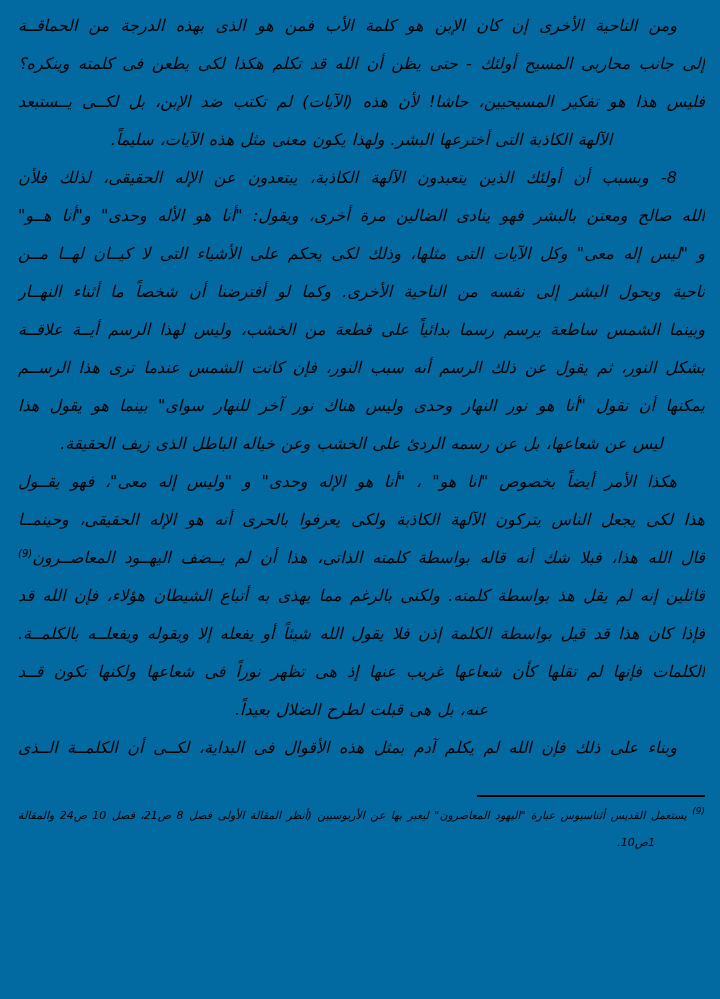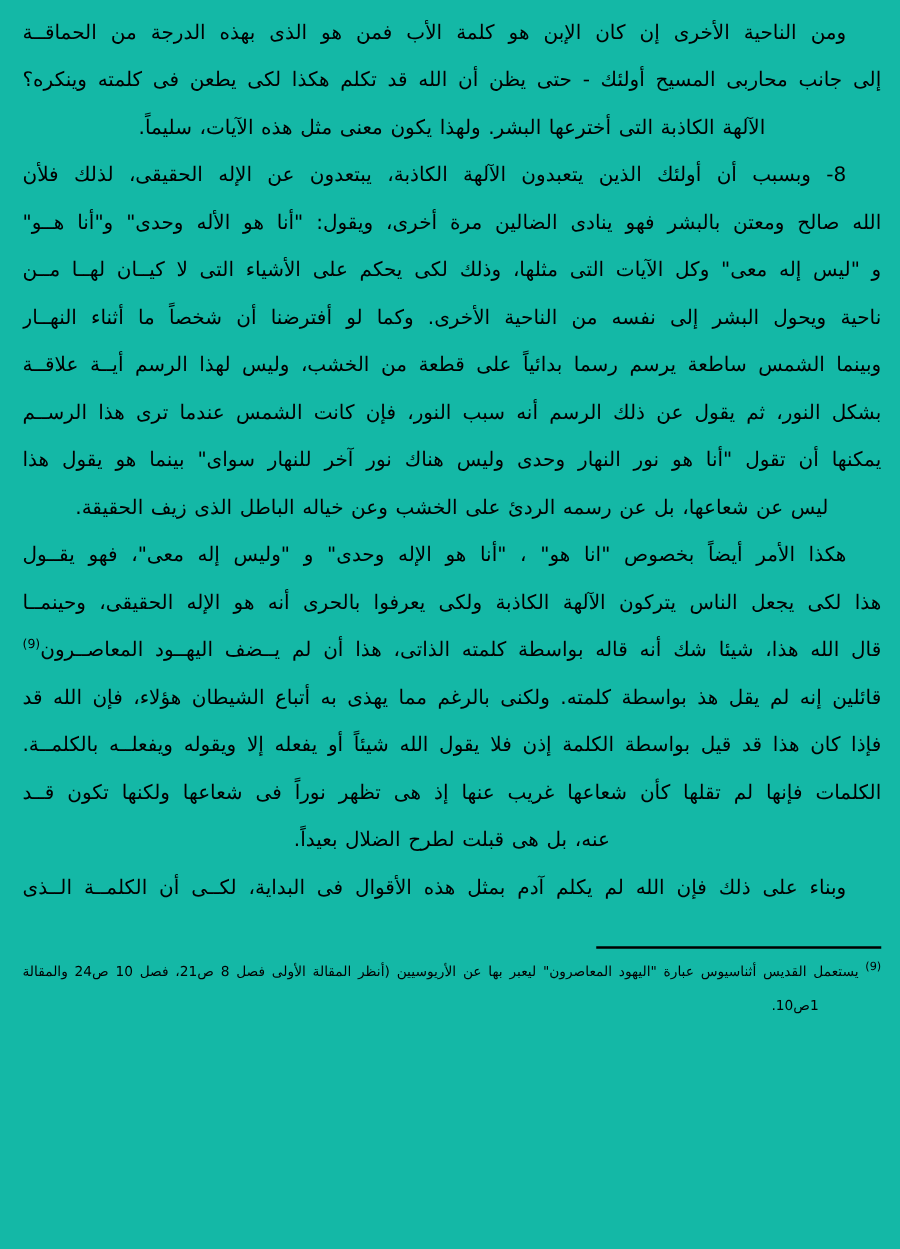--- a/index.html
+++ b/index.html
@@ -2,26 +2,27 @@
 <html lang="ar" dir="rtl"><head>
 <meta charset="utf-8">
 <style>
   * { box-sizing: border-box; }
   html, body { margin: 0; padding: 0; background: #e8e8e8; }
   .page {
     position: relative;
     width: 720px;
     height: 999px;
     margin: 0;
-    background: #14b8a6;
+    background: #0369a1;
     color: #000000;
     direction: rtl;
     font-family: "DejaVu Sans", sans-serif;
     padding: 7px 15px 0 18px;
     overflow: hidden;
+    font-style: italic;
   }
   .body-text { width: 100%; }
   .line {
     font-size: 16px;
     line-height: 38px;
     height: 38px;
     overflow: hidden;
     text-align: justify;
     word-spacing: 1px;
   }
@@ -57,32 +58,33 @@
     line-height: 0;
   }
 </style>
 </head>
 <body>
 
 <div class="page">
   <div class="body-text">
       <div class="line j indent"><span>ومن الناحية الأخرى إن كان الإبن هو كلمة الأب فمن هو الذى بهذه الدرجة من الحماقــة</span></div>
       <div class="line j"><span>إلى جانب محاربى المسيح أولئك - حتى يظن أن الله قد تكلم هكذا لكى يطعن فى كلمته وينكره؟</span></div>
+      <div class="line j"><span>فليس هذا هو تفكير المسيحيين، حاشا! لأن هذه (الآيات) لم تكتب ضد الإبن، بل لكــى يــستبعد</span></div>
       <div class="line end"><span>الآلهة الكاذبة التى أخترعها البشر. ولهذا يكون معنى مثل هذه الآيات، سليماً.</span></div>
       <div class="line j indent"><span>8- وبسبب أن أولئك الذين يتعبدون الآلهة الكاذبة، يبتعدون عن الإله الحقيقى، لذلك فلأن</span></div>
       <div class="line j"><span>الله صالح ومعتن بالبشر فهو ينادى الضالين مرة أخرى، ويقول: "أنا هو الأله وحدى" و"أنا هــو"</span></div>
       <div class="line j"><span>و "ليس إله معى" وكل الآيات التى مثلها، وذلك لكى يحكم على الأشياء التى لا كيــان لهــا مــن</span></div>
       <div class="line j"><span>ناحية ويحول البشر إلى نفسه من الناحية الأخرى. وكما لو أفترضنا أن شخصاً ما أثناء النهــار</span></div>
       <div class="line j"><span>وبينما الشمس ساطعة يرسم رسما بدائياً على قطعة من الخشب، وليس لهذا الرسم أيــة علاقــة</span></div>
       <div class="line j"><span>بشكل النور، ثم يقول عن ذلك الرسم أنه سبب النور، فإن كانت الشمس عندما ترى هذا الرســم</span></div>
       <div class="line j"><span>يمكنها أن تقول "أنا هو نور النهار وحدى وليس هناك نور آخر للنهار سواى" بينما هو يقول هذا</span></div>
       <div class="line end"><span>ليس عن شعاعها، بل عن رسمه الردئ على الخشب وعن خياله الباطل الذى زيف الحقيقة.</span></div>
       <div class="line j indent"><span>هكذا الأمر أيضاً بخصوص "انا هو" ، "أنا هو الإله وحدى" و "وليس إله معى"، فهو يقــول</span></div>
       <div class="line j"><span>هذا لكى يجعل الناس يتركون الآلهة الكاذبة ولكى يعرفوا بالحرى أنه هو الإله الحقيقى، وحينمــا</span></div>
-      <div class="line j"><span>قال الله هذا، شيئا شك أنه قاله بواسطة كلمته الذاتى، هذا أن لم يــضف اليهــود المعاصــرون</span><sup class="fnref">(9)</sup></div>
+      <div class="line j"><span>قال الله هذا، فبلا شك أنه قاله بواسطة كلمته الذاتى، هذا أن لم يــضف اليهــود المعاصــرون</span><sup class="fnref">(9)</sup></div>
       <div class="line j"><span>قائلين إنه لم يقل هذ بواسطة كلمته. ولكنى بالرغم مما يهذى به أتباع الشيطان هؤلاء، فإن الله قد</span></div>
       <div class="line j"><span>فإذا كان هذا قد قيل بواسطة الكلمة إذن فلا يقول الله شيئاً أو يفعله إلا ويقوله ويفعلــه بالكلمــة.</span></div>
       <div class="line j"><span>الكلمات فإنها لم تقلها كأن شعاعها غريب عنها إذ هى تظهر نوراً فى شعاعها ولكنها تكون قــد</span></div>
       <div class="line end"><span>عنه، بل هى قبلت لطرح الضلال بعيداً.</span></div>
       <div class="line j indent"><span>وبناء على ذلك فإن الله لم يكلم آدم بمثل هذه الأقوال فى البداية، لكــى أن الكلمــة الــذى</span></div>
     </div>
   <div class="footnote">
     <div class="fn-sep"></div>
     <div>
         <div class="fn-line j"><sup class="fnmark">(9)</sup> <span>يستعمل القديس أثناسيوس عبارة "اليهود المعاصرون" ليعبر بها عن الأريوسيين (أنظر المقالة الأولى فصل 8 ص21، فصل 10 ص24 والمقالة الثانية فصل</span></div>

